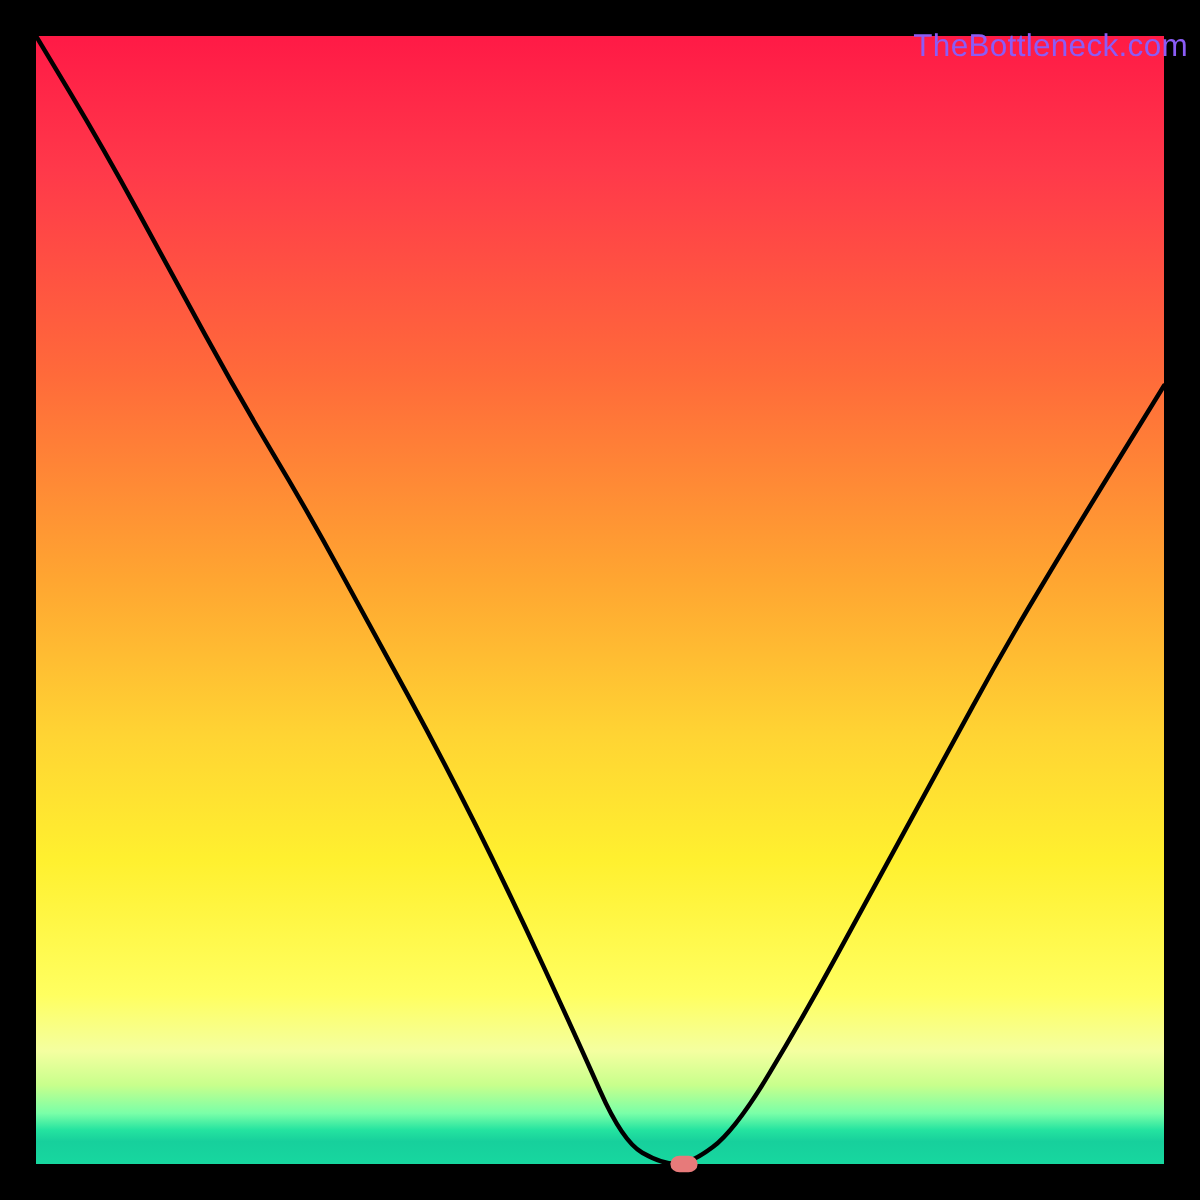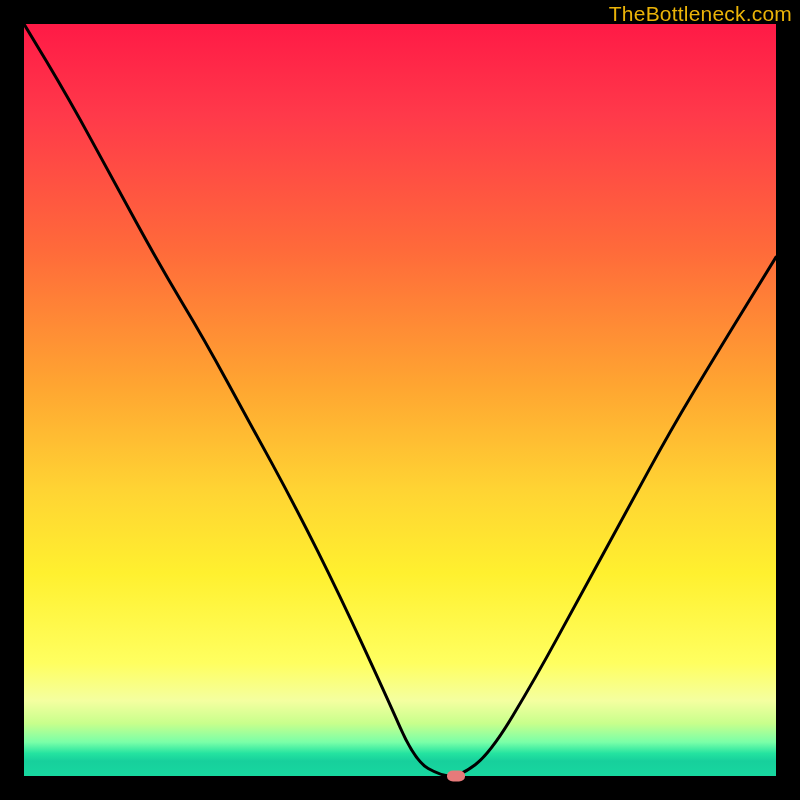--- a/index.html
+++ b/index.html
@@ -38,23 +38,23 @@
       #f4ffa0 90%,
       #c8ff8c 93%,
       #7affa8 95.5%,
       #24e3a0 97%,
       #17d09c 98%,
       #17d79f 100%
     );
   }
   .watermark {
     position: absolute;
-    top: 2px;
+    top: 19px;
     right: 8px;
-    color: #eab308;
+    color: #8b5cf6;
     font-size: 21px;
     letter-spacing: 0.2px;
     font-weight: 500;
     z-index: 5;
   }
   svg.curve {
     position: absolute;
     left: 0;
     top: 0;
     width: 752px;

